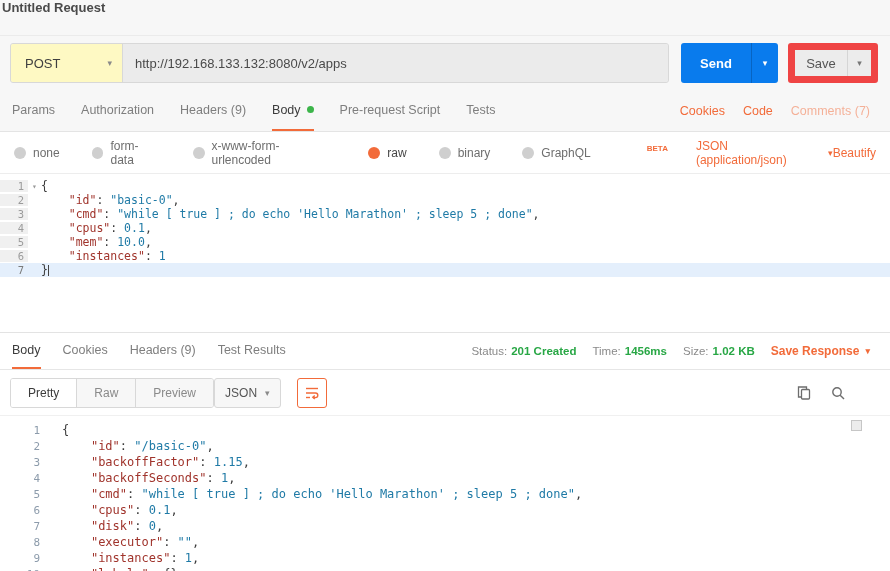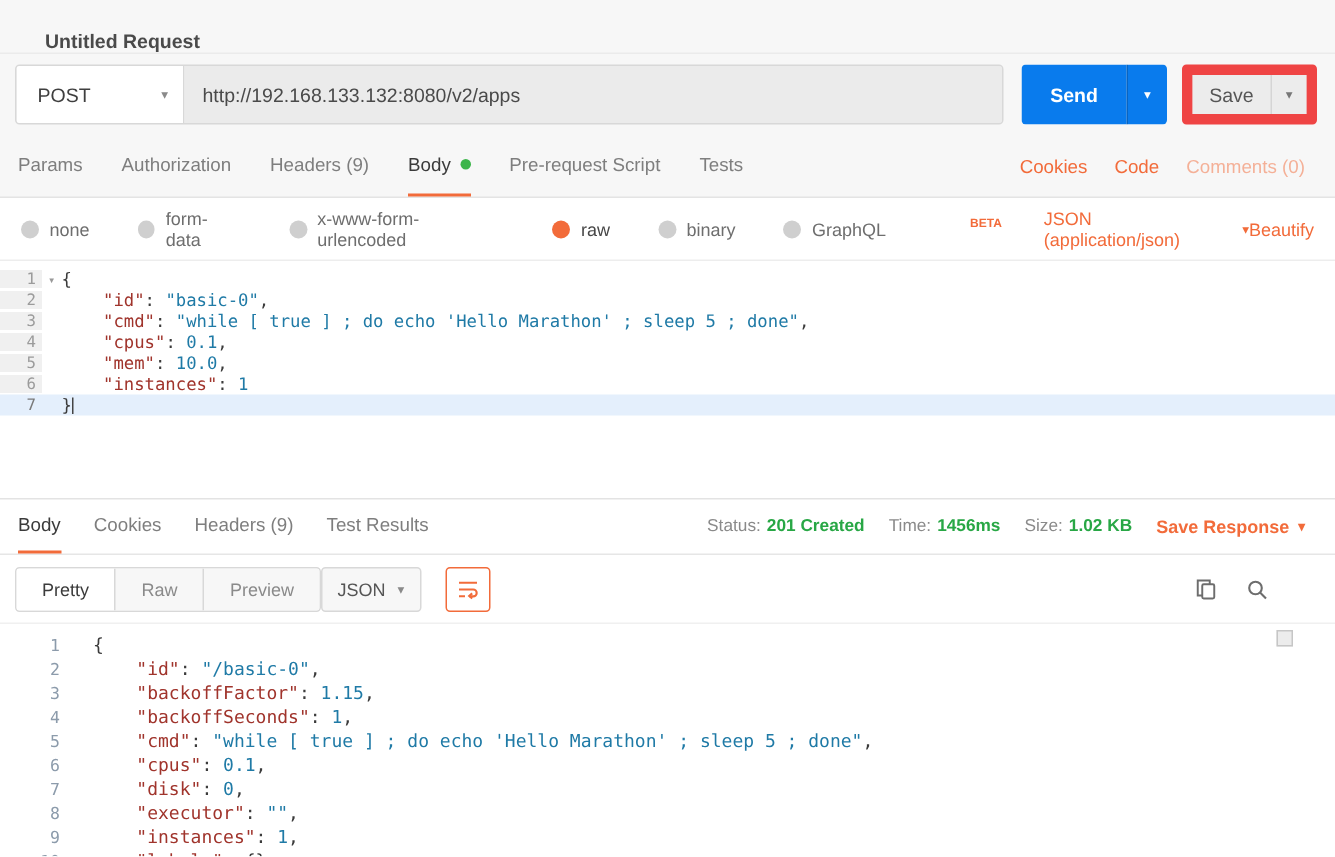--- a/index.html
+++ b/index.html
@@ -6,35 +6,35 @@
   body {
     width: 890px; height: 571px; overflow: hidden;
     font-family: "Liberation Sans", sans-serif;
     background: #ffffff; color: #3b3b3b;
   }
   .app { width: 890px; height: 571px; overflow: hidden; background: #fff; }
 
   
   .title-bar {
     height: 36px; background: #f7f7f7; border-bottom: 1px solid #ebebeb;
-    display: flex; align-items: flex-end; padding: 0 30px;
+    display: flex; align-items: flex-start; padding: 0 2px;
     font-size: 13px; font-weight: 700; color: #4a4a4a;
   }
 
   
   .request-row {
     height: 54px; background: #f7f7f7; display: flex; align-items: center;
     padding: 0 12px 0 10px;
   }
   .url-group {
     flex: 1; display: flex; height: 40px; border: 1px solid #d8d8d8;
     border-radius: 3px; overflow: hidden; background: #ebebeb;
   }
   .method-select {
-    width: 112px; background: #ffffff; border-right: 1px solid #d8d8d8;
+    width: 112px; background: #fef9c3; border-right: 1px solid #d8d8d8;
     display: flex; align-items: center; justify-content: space-between;
     padding: 0 10px 0 14px; font-size: 13px; color: #3f3f3f; cursor: pointer; gap: 32px;
   }
   .caret { font-size: 9px; color: #8a8a8a; }
   .caret.orange { color: #f26b3a; }
   .url-input {
     flex: 1; border: none; outline: none; background: #ebebeb;
     padding: 0 12px; font-size: 13px; color: #4a4a4a;
     font-family: "Liberation Sans", sans-serif;
   }
@@ -221,21 +221,21 @@
         <div class="tab">
           <span class="tab-label">Pre-request Script</span>
         </div>
         <div class="tab">
           <span class="tab-label">Tests</span>
         </div>
       </div>
     <div class="tabs-right" id="req-links">
         <span class="top-link">Cookies</span>
         <span class="top-link">Code</span>
-        <span class="top-link">Comments (0)</span>
+        <span class="top-link">Comments (7)</span>
       </div>
   </nav>
 
   <div class="body-type-bar">
     <div class="radio-list" id="body-options">
         <label class="radio">
           <span class="radio-dot"></span>
           <span class="radio-label">none</span>
         </label>
         <label class="radio">

